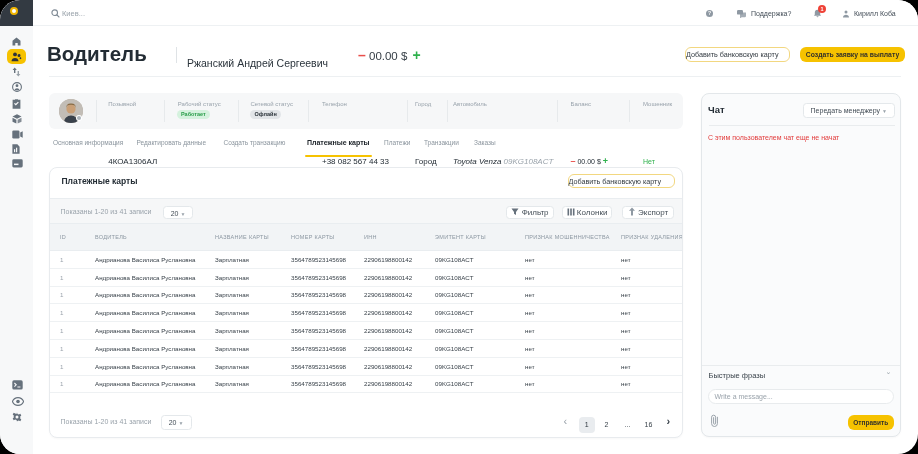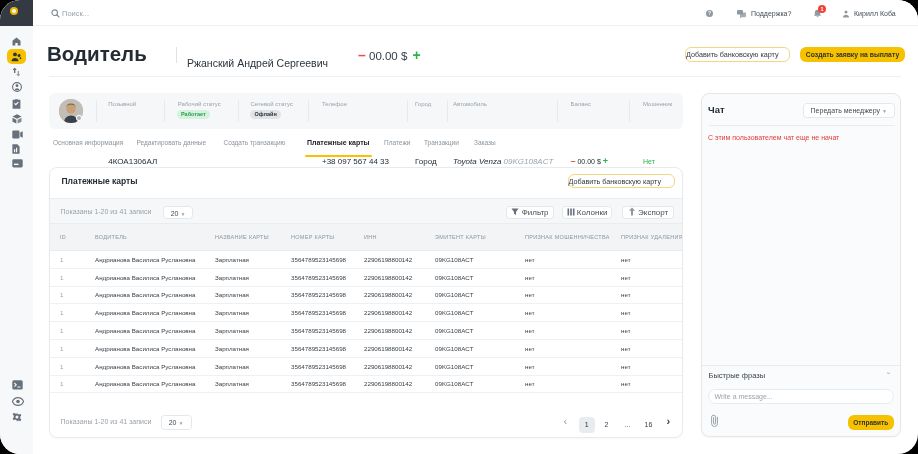--- a/index.html
+++ b/index.html
@@ -36,21 +36,21 @@
 <div id="win">
 
   <div id="topbar">
     <div id="logo">
         <span class="ring"></span>
       </div>
     <svg class="abs" style="left:51px;top:9px" width="9" height="9" viewBox="0 0 9 9">
         <circle cx="3.7" cy="3.7" r="2.8" fill="none" stroke="#808b96" stroke-width="1.1"></circle>
         <line x1="5.9" y1="5.9" x2="8" y2="8" stroke="#808b96" stroke-width="1.1" stroke-linecap="round"></line>
       </svg>
-    <div class="abs graytxt" style="left:62px;top:9px;font-size:7.5px;">Поиск...</div>
+    <div class="abs graytxt" style="left:62px;top:9px;font-size:7.5px;">Киев...</div>
     <svg class="abs" style="left:706px;top:10px" width="7" height="7" viewBox="0 0 7 7">
         <circle cx="3.5" cy="3.5" r="3.5" fill="#8f99a3"></circle>
         <text x="3.5" y="5.4" font-size="5" font-weight="bold" fill="#fff" text-anchor="middle" font-family="Liberation Sans">?</text>
       </svg>
     <svg class="abs" style="left:737px;top:9.5px" width="9" height="8" viewBox="0 0 9 8">
         <rect x="0" y="0" width="6" height="4.6" rx="1.2" fill="#8f99a3"></rect>
         <path d="M3 2.6h6v3.4a1.2 1.2 0 0 1 -1.2 1.2H4.6L3 8.5V2.6z" fill="#8f99a3" opacity=".8"></path>
       </svg>
     <div class="abs" style="left:751px;top:9.5px;font-size:7px;color:#434d57;">Поддержка?</div>
     <svg class="abs" style="left:813px;top:9px" width="9" height="9" viewBox="0 0 9 9">
@@ -143,21 +143,21 @@
     <div class="flabel" style="left:59.8px;">Позывной</div>
     <div class="fval" style="left:59.8px;">4КОА1306АЛ</div>
     <div class="vsep" style="left:115.5px;"></div>
     <div class="flabel" style="left:129.3px;">Рабочий статус</div>
     <div class="chip" style="left:128px;background:#d5f2de;color:#2a9d4a;">Работает</div>
     <div class="vsep" style="left:189.5px;"></div>
     <div class="flabel" style="left:201.9px;">Сетевой статус</div>
     <div class="chip" style="left:201.5px;background:#e2e5e8;color:#272f36;">Офлайн</div>
     <div class="vsep" style="left:259.5px;"></div>
     <div class="flabel" style="left:273.5px;">Телефон</div>
-    <div class="fval" style="left:273.5px;">+38 097 567 44 33</div>
+    <div class="fval" style="left:273.5px;">+38 082 567 44 33</div>
     <div class="vsep" style="left:358.5px;"></div>
     <div class="flabel" style="left:366.5px;">Город</div>
     <div class="fval" style="left:366.5px;">Город</div>
     <div class="vsep" style="left:398.5px;"></div>
     <div class="flabel" style="left:404.5px;">Автомобиль</div>
     <div class="fval" style="left:404.5px;font-style:italic;">Toyota Venza <span class="graytxt">09KG108ACT</span></div>
     <div class="vsep" style="left:508.5px;"></div>
     <div class="flabel" style="left:522px;">Баланс</div>
     <div class="fval" style="left:522px;font-size:7px;"><span style="color:#e94f4b;font-weight:bold;font-size:9px;">–</span> 00.00 $ <span style="color:#2eb14c;font-weight:bold;font-size:9px;">+</span></div>
     <div class="vsep" style="left:580.5px;"></div>

